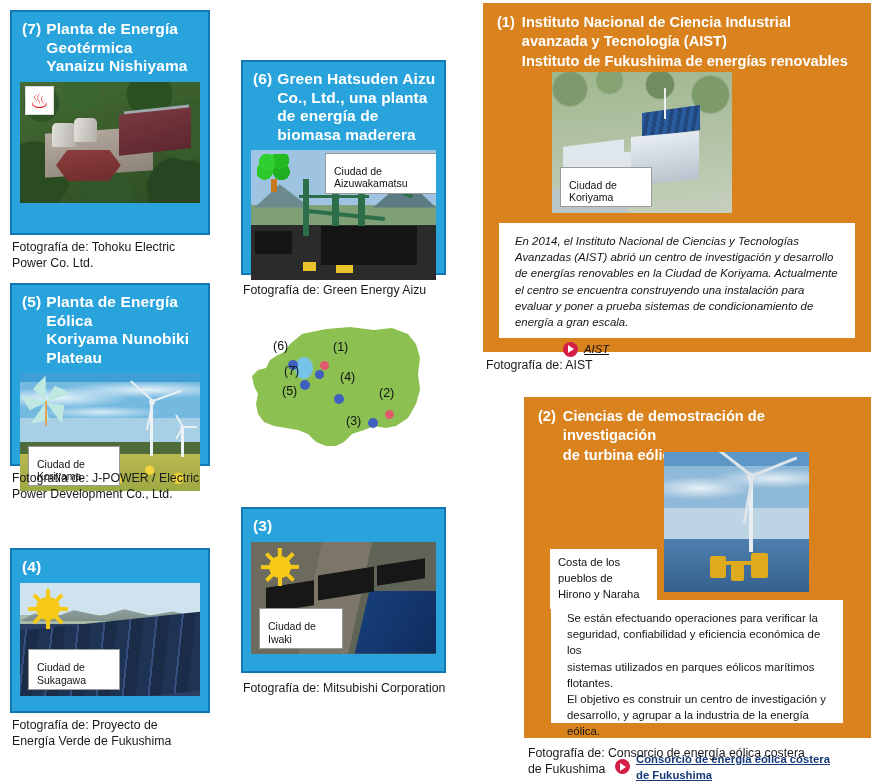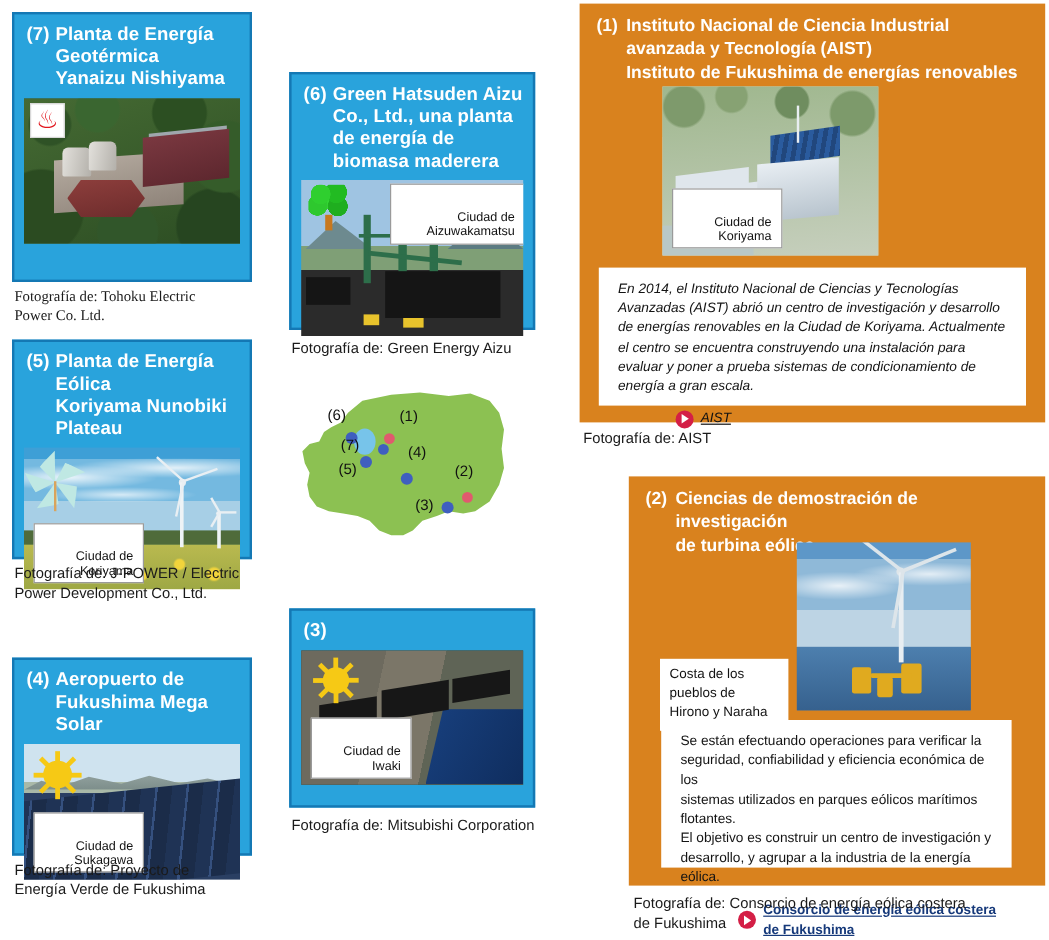--- a/index.html
+++ b/index.html
@@ -38,22 +38,22 @@
     overflow:hidden;
     background:#5a6b4a;
   }
   .loc-tag{
     position:absolute;
     background:#ffffff;
     border:1px solid #9a9a9a;
     color:#111;
     font-size:10.5px;
     line-height:1.15;
-    text-align:right;
-    padding:21px 8px 3px 8px;
+    text-align:left;
+    padding:11px 8px 3px 8px;
     box-sizing:border-box;
     white-space:pre-line;
   }
   .credit{
     position:absolute;
     font-size:12.3px;
     line-height:1.28;
     color:#1a1a1a;
     white-space:pre-line;
   }
@@ -243,21 +243,21 @@
     <div class="roof"></div>
     <div class="bldg"></div>
     <div class="tank" style="left:18%;top:34%;"></div>
     <div class="tank" style="left:30%;top:30%;"></div>
     <div class="hex"></div>
     <div class="onsen" style="left:5px;top:4px;width:27px;height:27px;">
       <span>♨</span>
     </div>
   </div>
 </div>
-<div class="credit" style="left:12px;top:240px;width:215px;font-family:Liberation Serif, serif;">Fotografía de: Tohoku Electric
+<div class="credit" style="left:12px;top:240px;width:215px;">Fotografía de: Tohoku Electric
 Power Co. Ltd.</div>
 
 <div class="blue-card" style="left:241px;top:60px;width:205px;height:215px;">
   <div class="card-title">
     <span class="num">(6)</span>
     <span style="white-space:pre-line;">Green Hatsuden Aizu
 Co., Ltd., una planta
 de energía de
 biomasa maderera</span>
   </div>
@@ -320,22 +320,20 @@
     <div class="loc-tag" style="left:8px;bottom:5px;width:92px;">Ciudad de
 Koriyama</div>
   </div>
 </div>
 <div class="credit" style="left:12px;top:471px;width:215px;">Fotografía de: J-POWER / Electric
 Power Development Co., Ltd.</div>
 
 <div class="blue-card" style="left:10px;top:548px;width:200px;height:165px;">
   <div class="card-title">
     <span class="num">(4)</span>
-    <span style="white-space:pre-line;">Aeropuerto de
-Fukushima Mega Solar</span>
   </div>
   <div class="photo ph4" style="height:113px;">
     <div class="mtn"></div>
     <div class="panels"></div>
     <div class="sunicon" style="left:8px;top:6px;width:40px;height:40px;">
       <div class="ray" style="transform:rotate(0deg);"></div>
       <div class="ray" style="transform:rotate(45deg);"></div>
       <div class="ray" style="transform:rotate(90deg);"></div>
       <div class="ray" style="transform:rotate(135deg);"></div>
       <div class="ray" style="transform:rotate(180deg);"></div>

